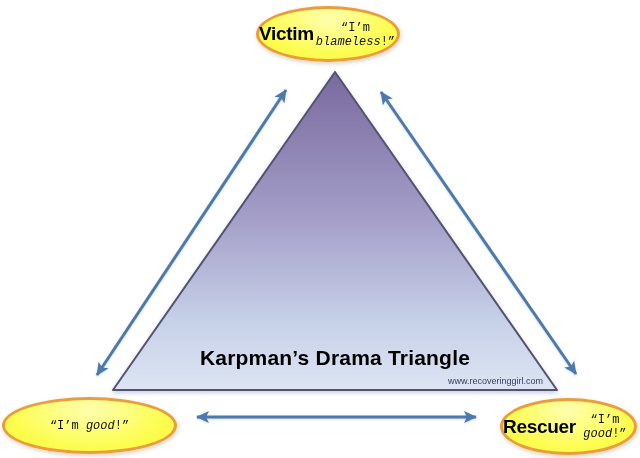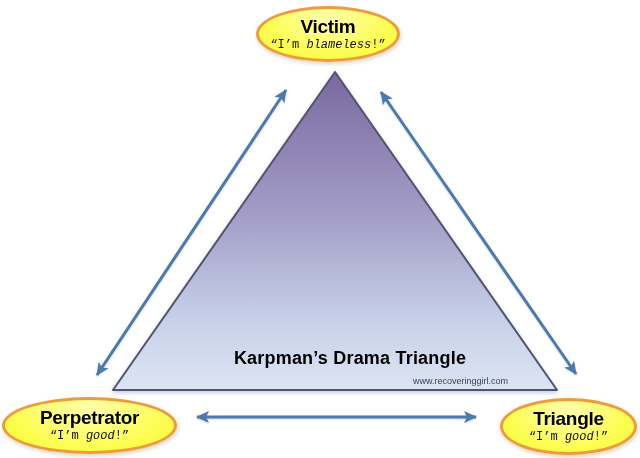--- a/index.html
+++ b/index.html
@@ -26,21 +26,21 @@
   .arrow-line {
     filter: drop-shadow(0px 1px 1px rgba(150, 175, 215, 0.45));
   }
   .node {
     position: absolute;
     border: 3px solid #eb9c3c;
     border-radius: 50%;
     background: radial-gradient(ellipse at 50% 20%, #ffffae 0%, #fdfd4f 65%, #f8f83e 100%);
     box-shadow: 1px 2px 4px rgba(150, 130, 70, 0.35);
     display: flex;
-    flex-direction: column;
+    flex-direction: row;
     align-items: center;
     justify-content: center;
     text-align: center;
     box-sizing: border-box;
   }
   .node-label {
     font-weight: bold;
     font-size: 19px;
     line-height: 20px;
     color: #000000;
@@ -55,35 +55,36 @@
   }
   .node-quote .q-word {
     font-style: italic;
   }
   #victim-node      { left: 256px; top: 6px;   width: 144px; height: 56px; }
   #perpetrator-node { left: 2px;   top: 397px; width: 175px; height: 57px; }
   #rescuer-node     { left: 500px; top: 398px; width: 137px; height: 57px; }
 
   #diagram-title {
     position: absolute;
-    left: 180px;
+    left: 165px;
     top: 345px;
     width: 340px;
     text-align: center;
     font-weight: bold;
-    font-size: 18px;
+    font-size: 21px;
     line-height: 26px;
     color: #000000;
     letter-spacing: 0.2px;
   }
   #website-credit {
     position: absolute;
     left: 413px;
     top: 376px;
     width: 130px;
+    text-align: right;
     font-size: 9px;
     line-height: 11px;
     color: #333f5f;
   }
 </style>
 </head>
 <body>
 
 <div id="canvas">
 
@@ -111,26 +112,25 @@
 
     <line class="arrow-line" x1="197" y1="417" x2="476" y2="417" stroke="#4e79ab" stroke-width="3" marker-start="url(#arrowStart)" marker-end="url(#arrowEnd)"></line>
   </svg>
 
   <div class="node" id="victim-node">
     <div class="node-label">Victim</div>
     <div class="node-quote"><span>“I’m </span><span class="q-word">blameless</span><span>!”</span></div>
   </div>
 
   <div class="node" id="perpetrator-node">
-    <div class="node-label">Perpetrator</div>
     <div class="node-quote"><span>“I’m </span><span class="q-word">good</span><span>!”</span></div>
   </div>
 
   <div class="node" id="rescuer-node">
-    <div class="node-label">Triangle</div>
+    <div class="node-label">Rescuer</div>
     <div class="node-quote"><span>“I’m </span><span class="q-word">good</span><span>!”</span></div>
   </div>
 
   <div id="diagram-title">Karpman’s Drama Triangle</div>
 
   <div id="website-credit">www.recoveringgirl.com</div>
 
 </div>
 
 </body></html>

